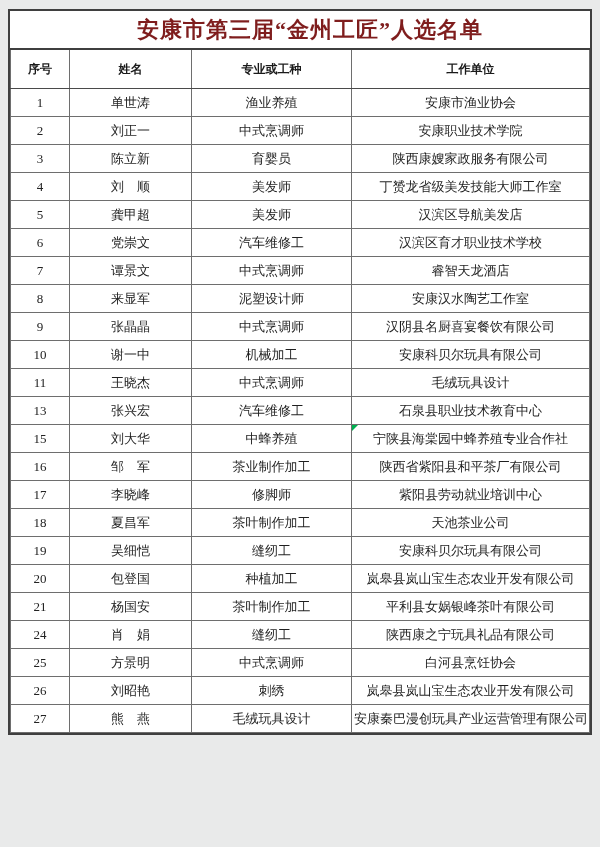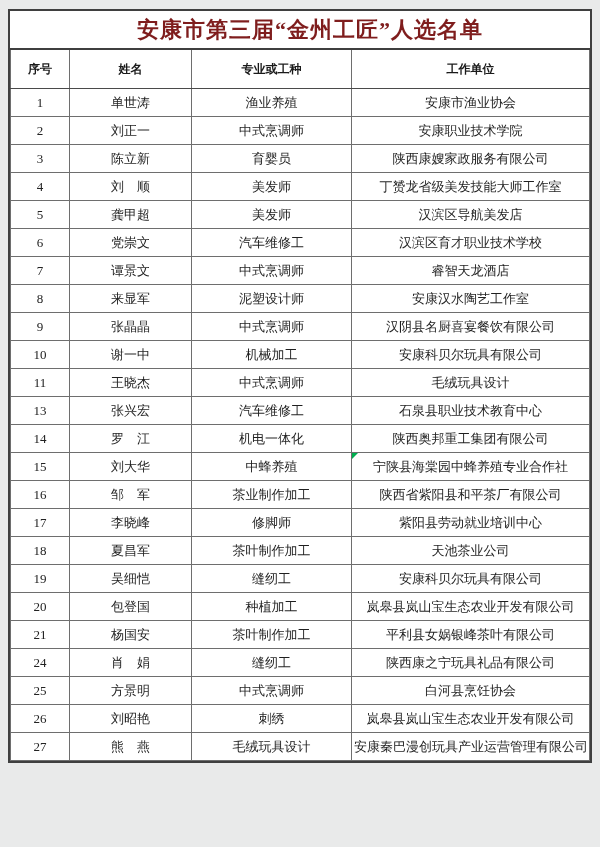--- a/index.html
+++ b/index.html
@@ -171,26 +171,20 @@
             <td>中式烹调师</td>
             <td>毛绒玩具设计</td>
           </tr>
           <tr>
             <td class="serial">13</td>
             <td>张兴宏</td>
             <td>汽车维修工</td>
             <td>石泉县职业技术教育中心</td>
           </tr>
           <tr>
-            <td class="serial">14</td>
-            <td>罗　江</td>
-            <td>机电一体化</td>
-            <td>陕西奥邦重工集团有限公司</td>
-          </tr>
-          <tr>
             <td class="serial">15</td>
             <td>刘大华</td>
             <td>中蜂养殖</td>
             <td>宁陕县海棠园中蜂养殖专业合作社<span class="corner-marker"></span></td>
           </tr>
           <tr>
             <td class="serial">16</td>
             <td>邹　军</td>
             <td>茶业制作加工</td>
             <td>陕西省紫阳县和平茶厂有限公司</td>

